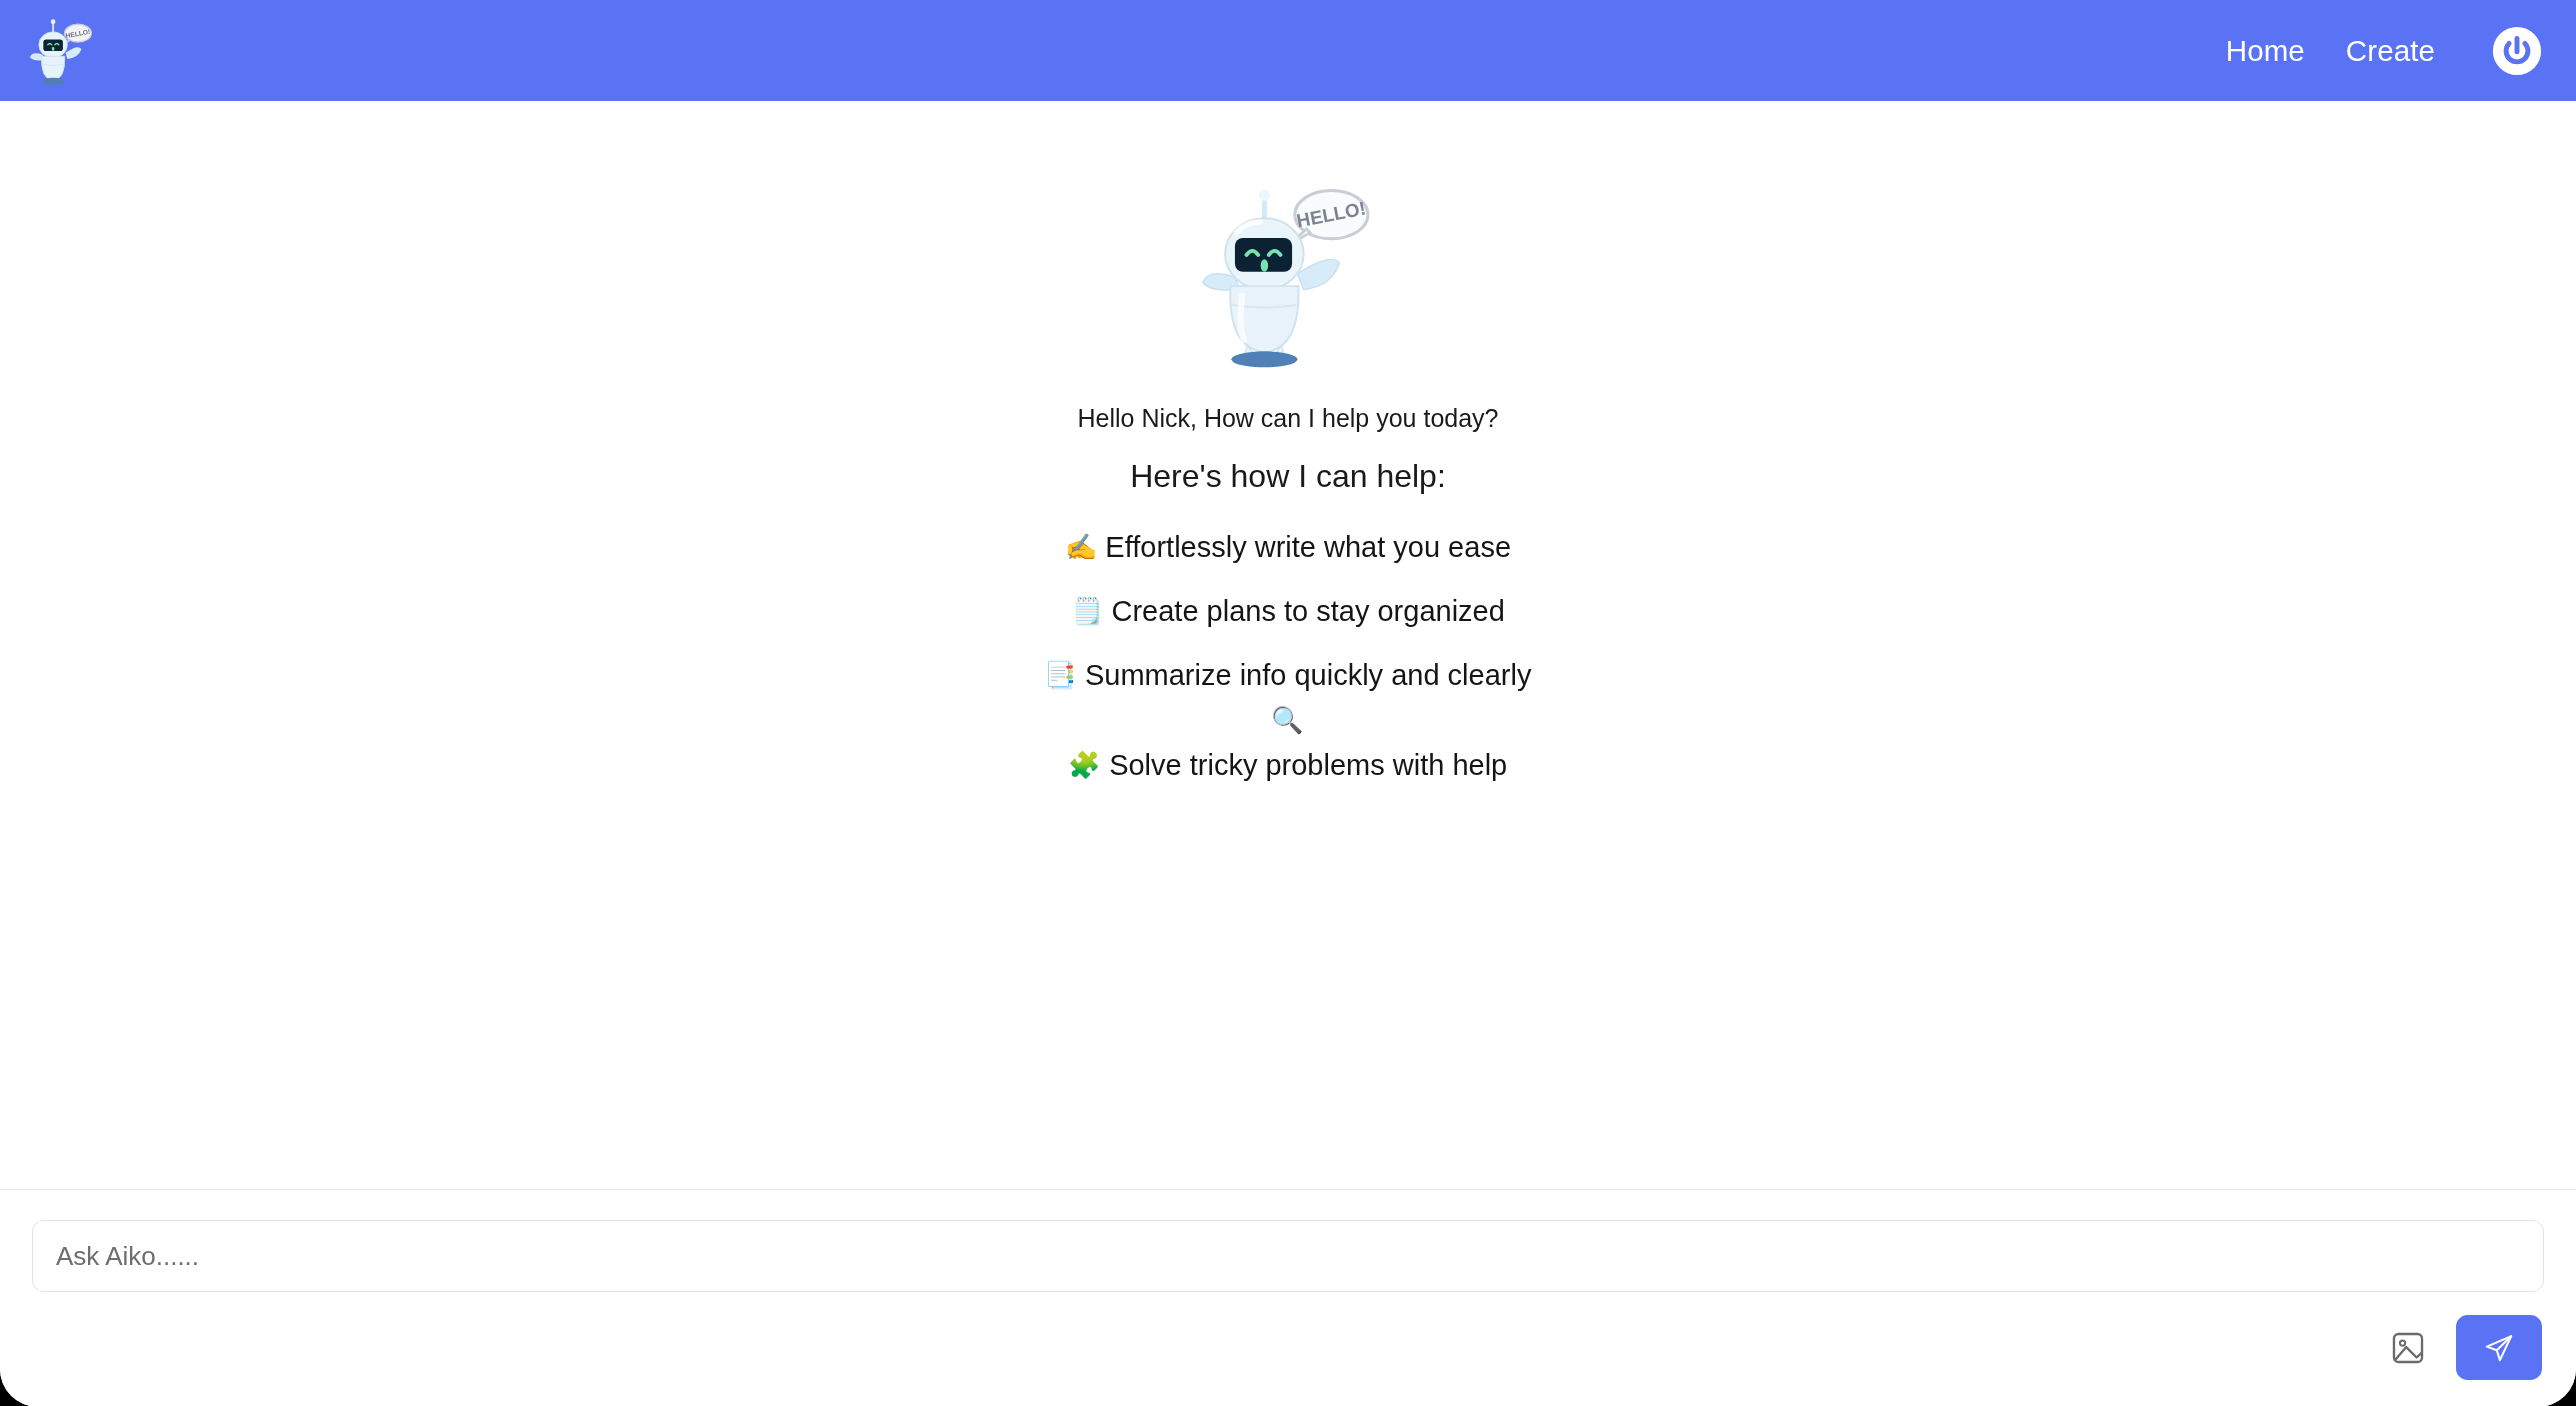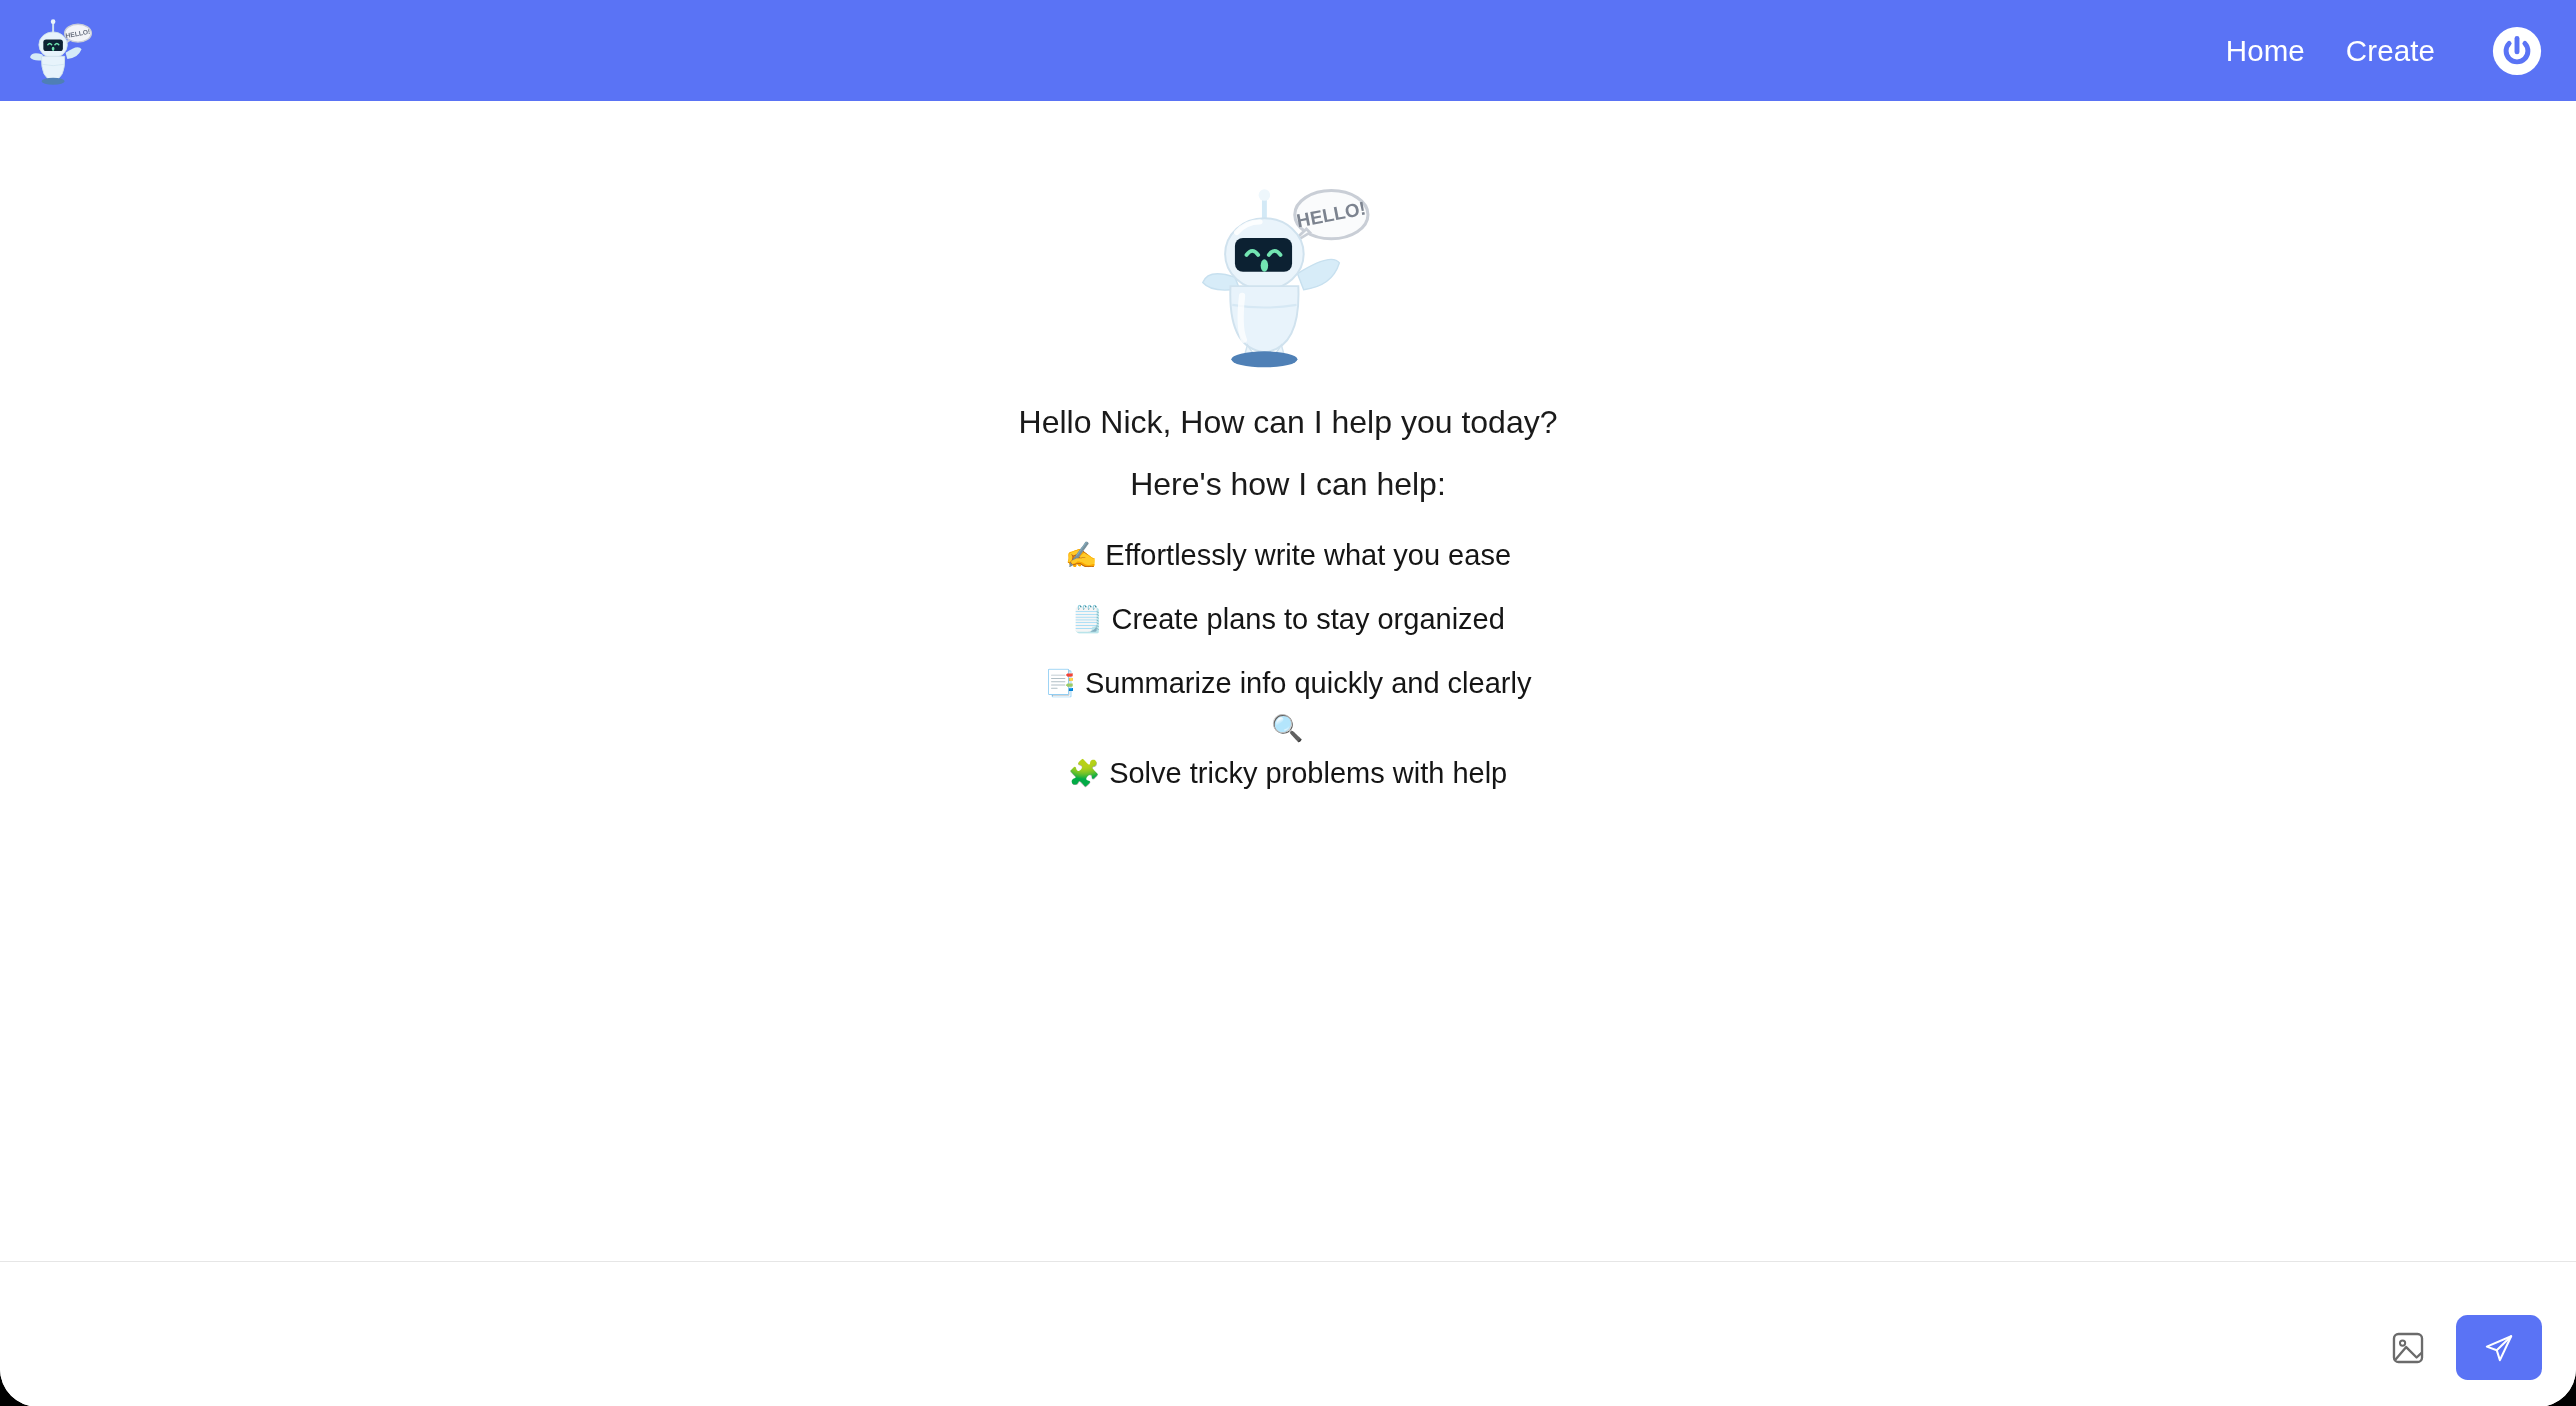--- a/index.html
+++ b/index.html
@@ -78,21 +78,21 @@
   }
 
   .hero-robot {
     width: 175px;
     height: 195px;
     display: block;
   }
 
   .greeting {
     margin-top: 31px;
-    font-size: 32px;
+    font-size: 25px;
     color: #1a1a1a;
     line-height: 1.2;
     text-align: right;
     font-weight: 400;
   }
 
   .subheading {
     margin-top: 24px;
     font-size: 32px;
     color: #1a1a1a;
@@ -288,20 +288,21 @@
       </li>
       <li class="capability-item">
         <span class="cap-emoji">🧩</span>
         <span>Solve tricky problems with help</span>
       </li>
     </ul>
   </main>
 
   <div class="composer">
 
+    <input class="composer-input" type="text" placeholder="Ask Aiko......" style="">
 
     <div class="composer-actions">
 
       <svg class="attach-image-btn" viewBox="0 0 42 42">
         <rect x="5.5" y="5.5" width="31" height="31" rx="5" fill="none" stroke="#6b6b6b" stroke-width="2.6"></rect>
         <circle cx="15" cy="15.5" r="2.9" fill="none" stroke="#6b6b6b" stroke-width="2.2"></circle>
         <path d="M7 34 L19 20 L30.5 31.5 L36 26.5" fill="none" stroke="#6b6b6b" stroke-width="2.6" stroke-linecap="round" stroke-linejoin="round"></path>
       </svg>
 
       <button class="send-btn">

